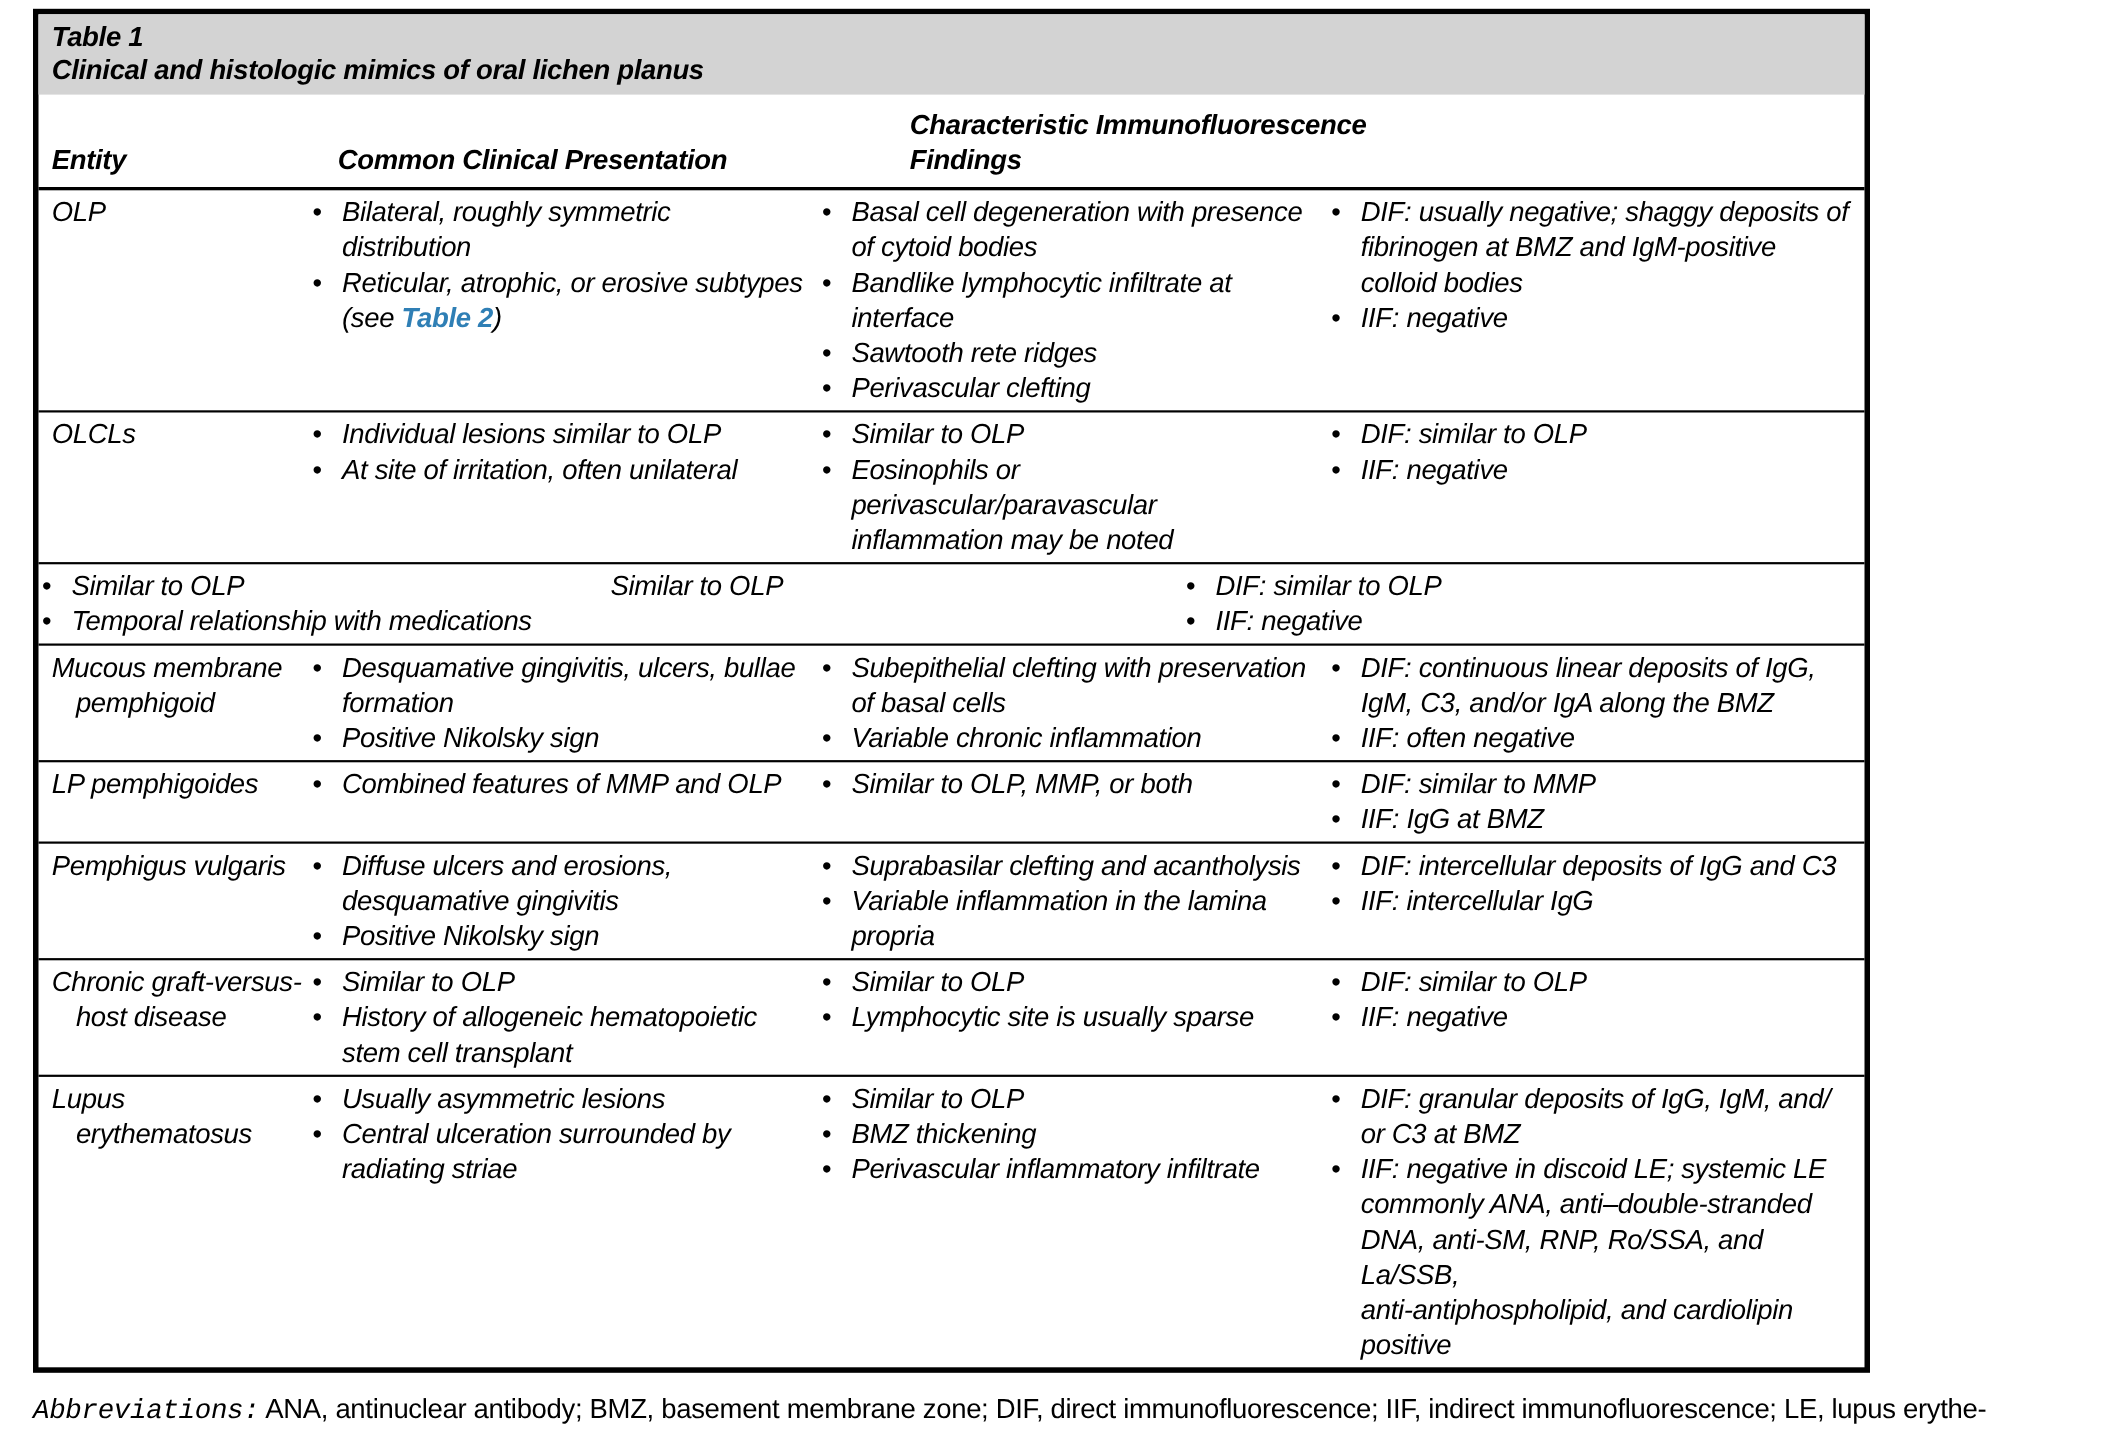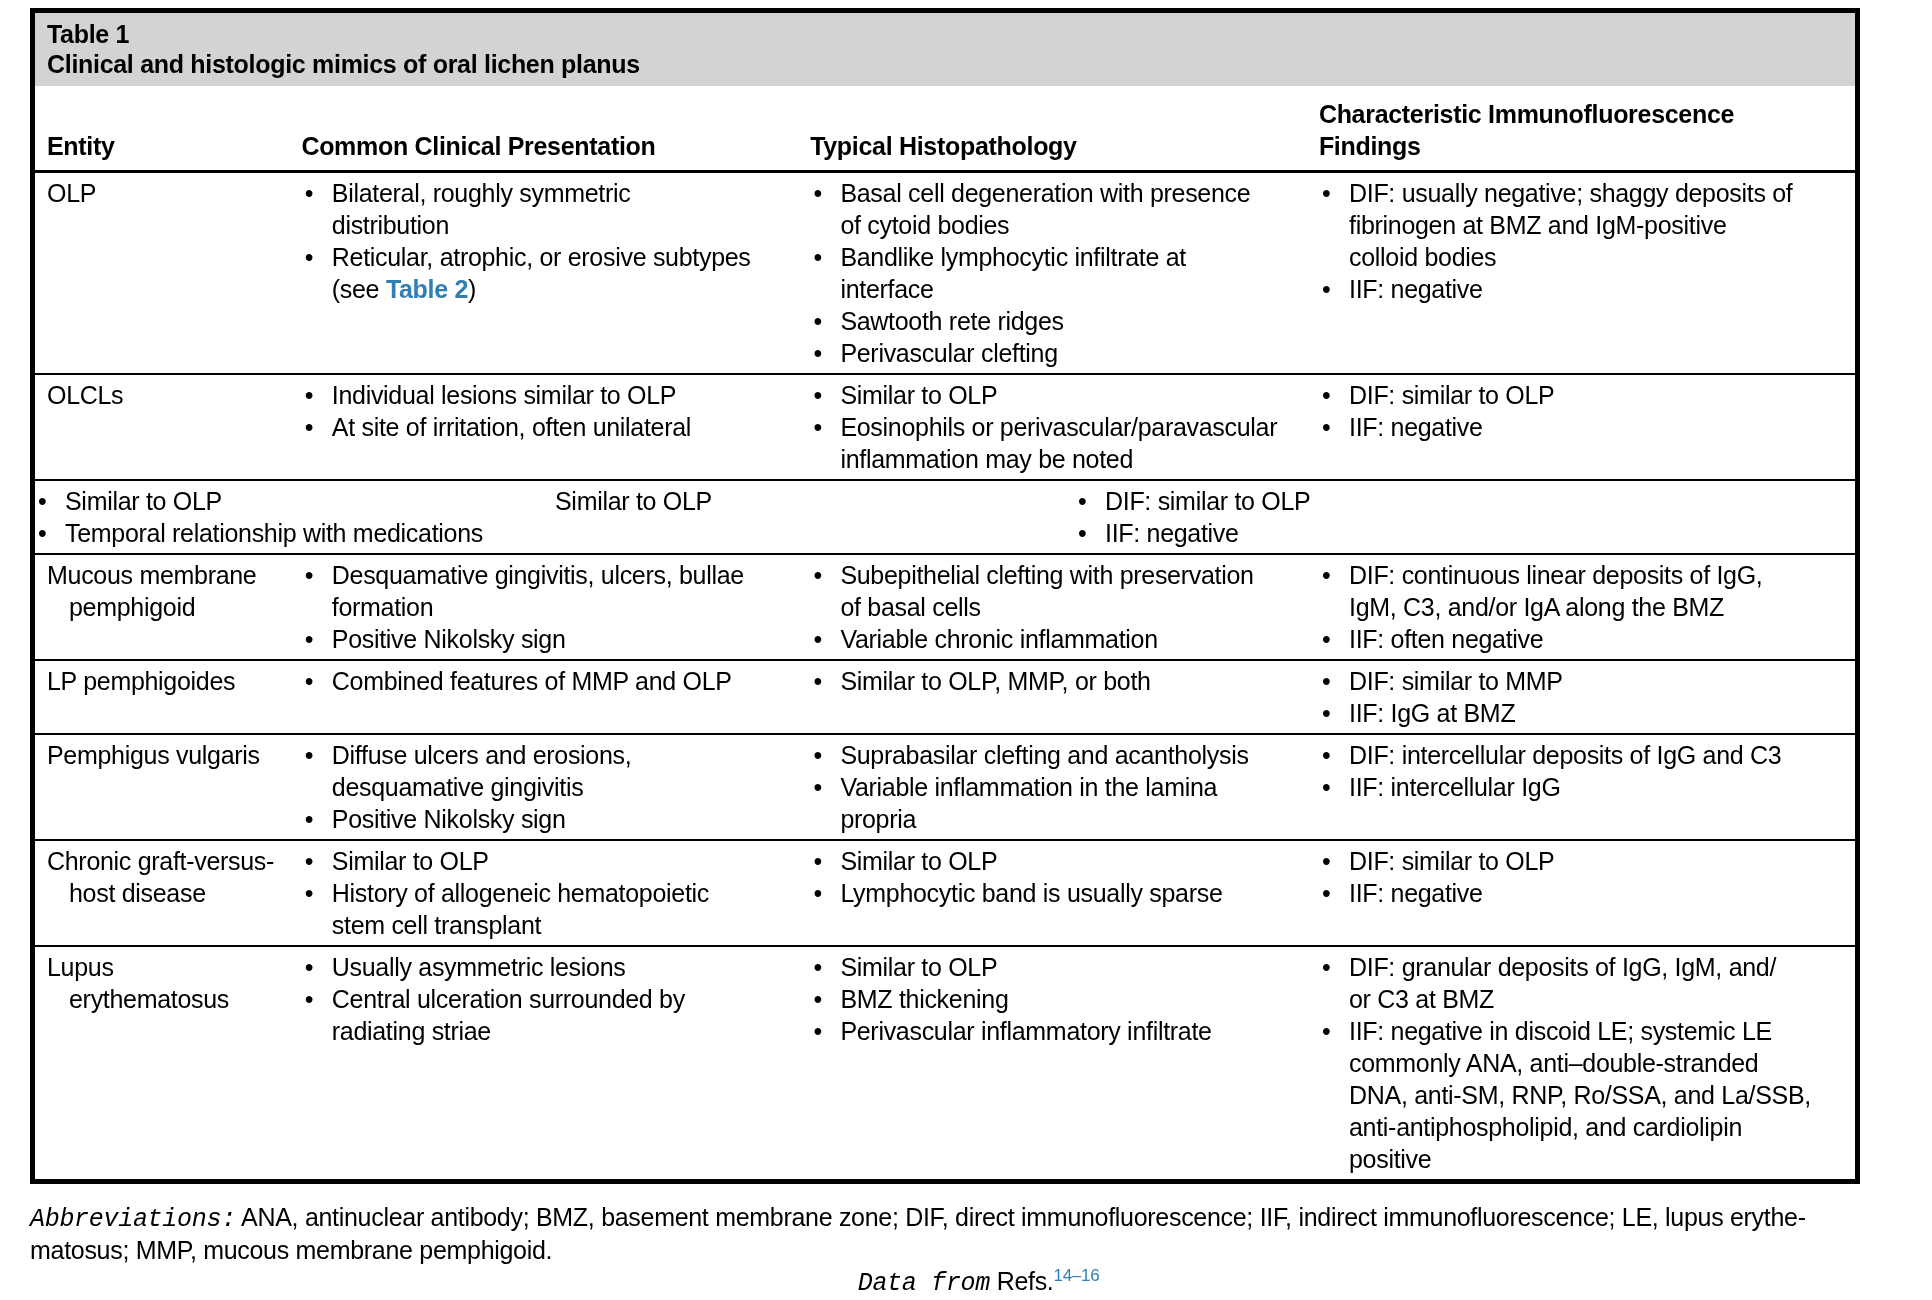--- a/index.html
+++ b/index.html
@@ -10,21 +10,21 @@
   }
   *{box-sizing:border-box;}
   html,body{margin:0;padding:0;}
   body{
     width:1932px;height:1300px;background:var(--bg);color:var(--ink);
     font-family:"Liberation Sans", sans-serif;
     font-size:25px;letter-spacing:-0.3px;
   }
   .page{padding:8px 32px 0 30px;}
 
-  .tbl{border:5px solid var(--ink);width:1830px;}
+  .tbl{border:5px solid var(--ink);width:1670px;font-style:italic;}
   .band{background:var(--band);padding:6px 12px 7px 12px;}
   .band div{font-weight:bold;font-size:25px;line-height:30px;}
 
   .thead{display:flex;align-items:flex-end;padding:12px 0 8px 0;border-bottom:3px solid var(--ink);}
   .hc{font-weight:bold;white-space:pre-line;line-height:32px;}
   .h1{width:272px;padding-left:12px;}
   .h2{width:520px;}
   .h3{width:520px;}
   .h4{width:548px;}
 
@@ -55,21 +55,20 @@
   <div class="tbl">
 
     <div class="band">
       <div>Table 1</div>
       <div>Clinical and histologic mimics of oral lichen planus</div>
     </div>
 
     <div class="thead">
       <div class="hc h1">Entity</div>
       <div class="hc h2">Common Clinical Presentation</div>
-      <div class="hc h3">Typical Histopathology</div>
       <div class="hc h4">Characteristic Immunofluorescence
 Findings</div>
     </div>
 
     <div id="tbody">
         <div class="trow">
           <div class="cell c1">OLP</div>
           <div class="cell c2">
             <div class="item">
               <span class="dot">•</span>
@@ -287,21 +286,21 @@
 stem cell transplant</span>
             </div>
           </div>
           <div class="cell c3">
             <div class="item">
               <span class="dot">•</span>
               <span class="itxt">Similar to OLP</span>
             </div>
             <div class="item">
               <span class="dot">•</span>
-              <span class="itxt">Lymphocytic band is usually sparse</span>
+              <span class="itxt">Lymphocytic site is usually sparse</span>
             </div>
           </div>
           <div class="cell c4">
             <div class="item">
               <span class="dot">•</span>
               <span class="itxt">DIF: similar to OLP</span>
             </div>
             <div class="item">
               <span class="dot">•</span>
               <span class="itxt">IIF: negative</span>

